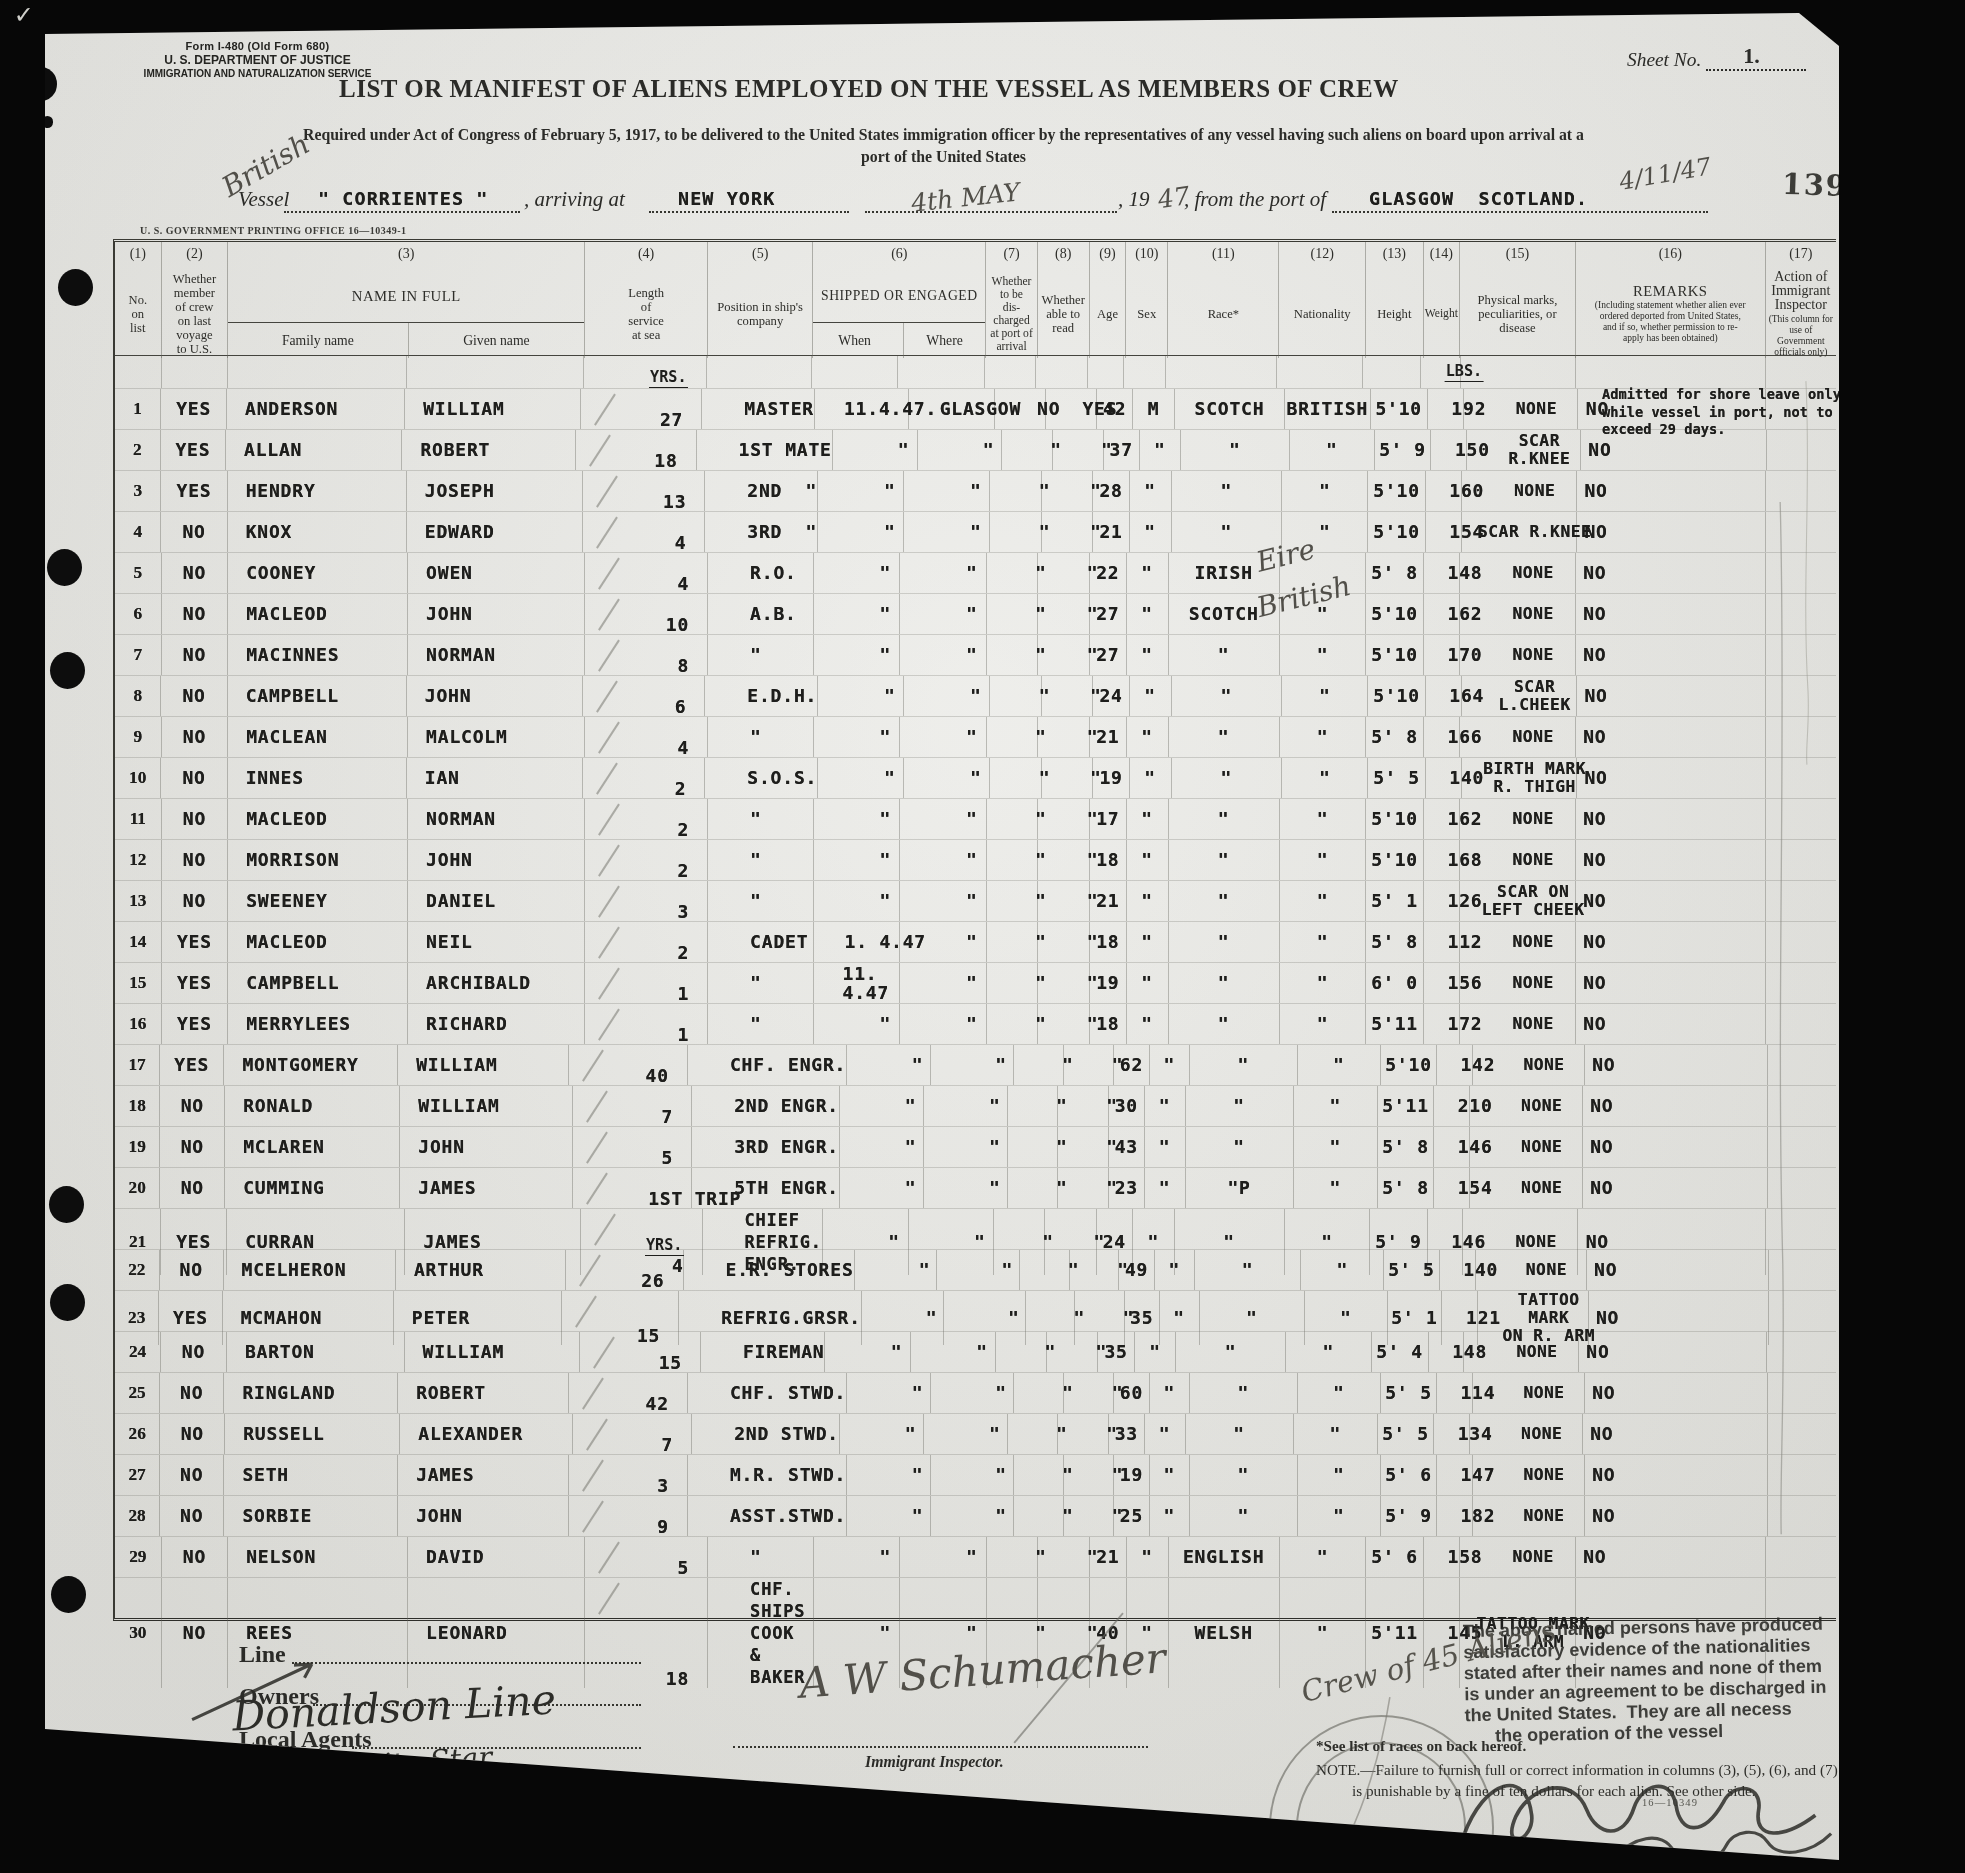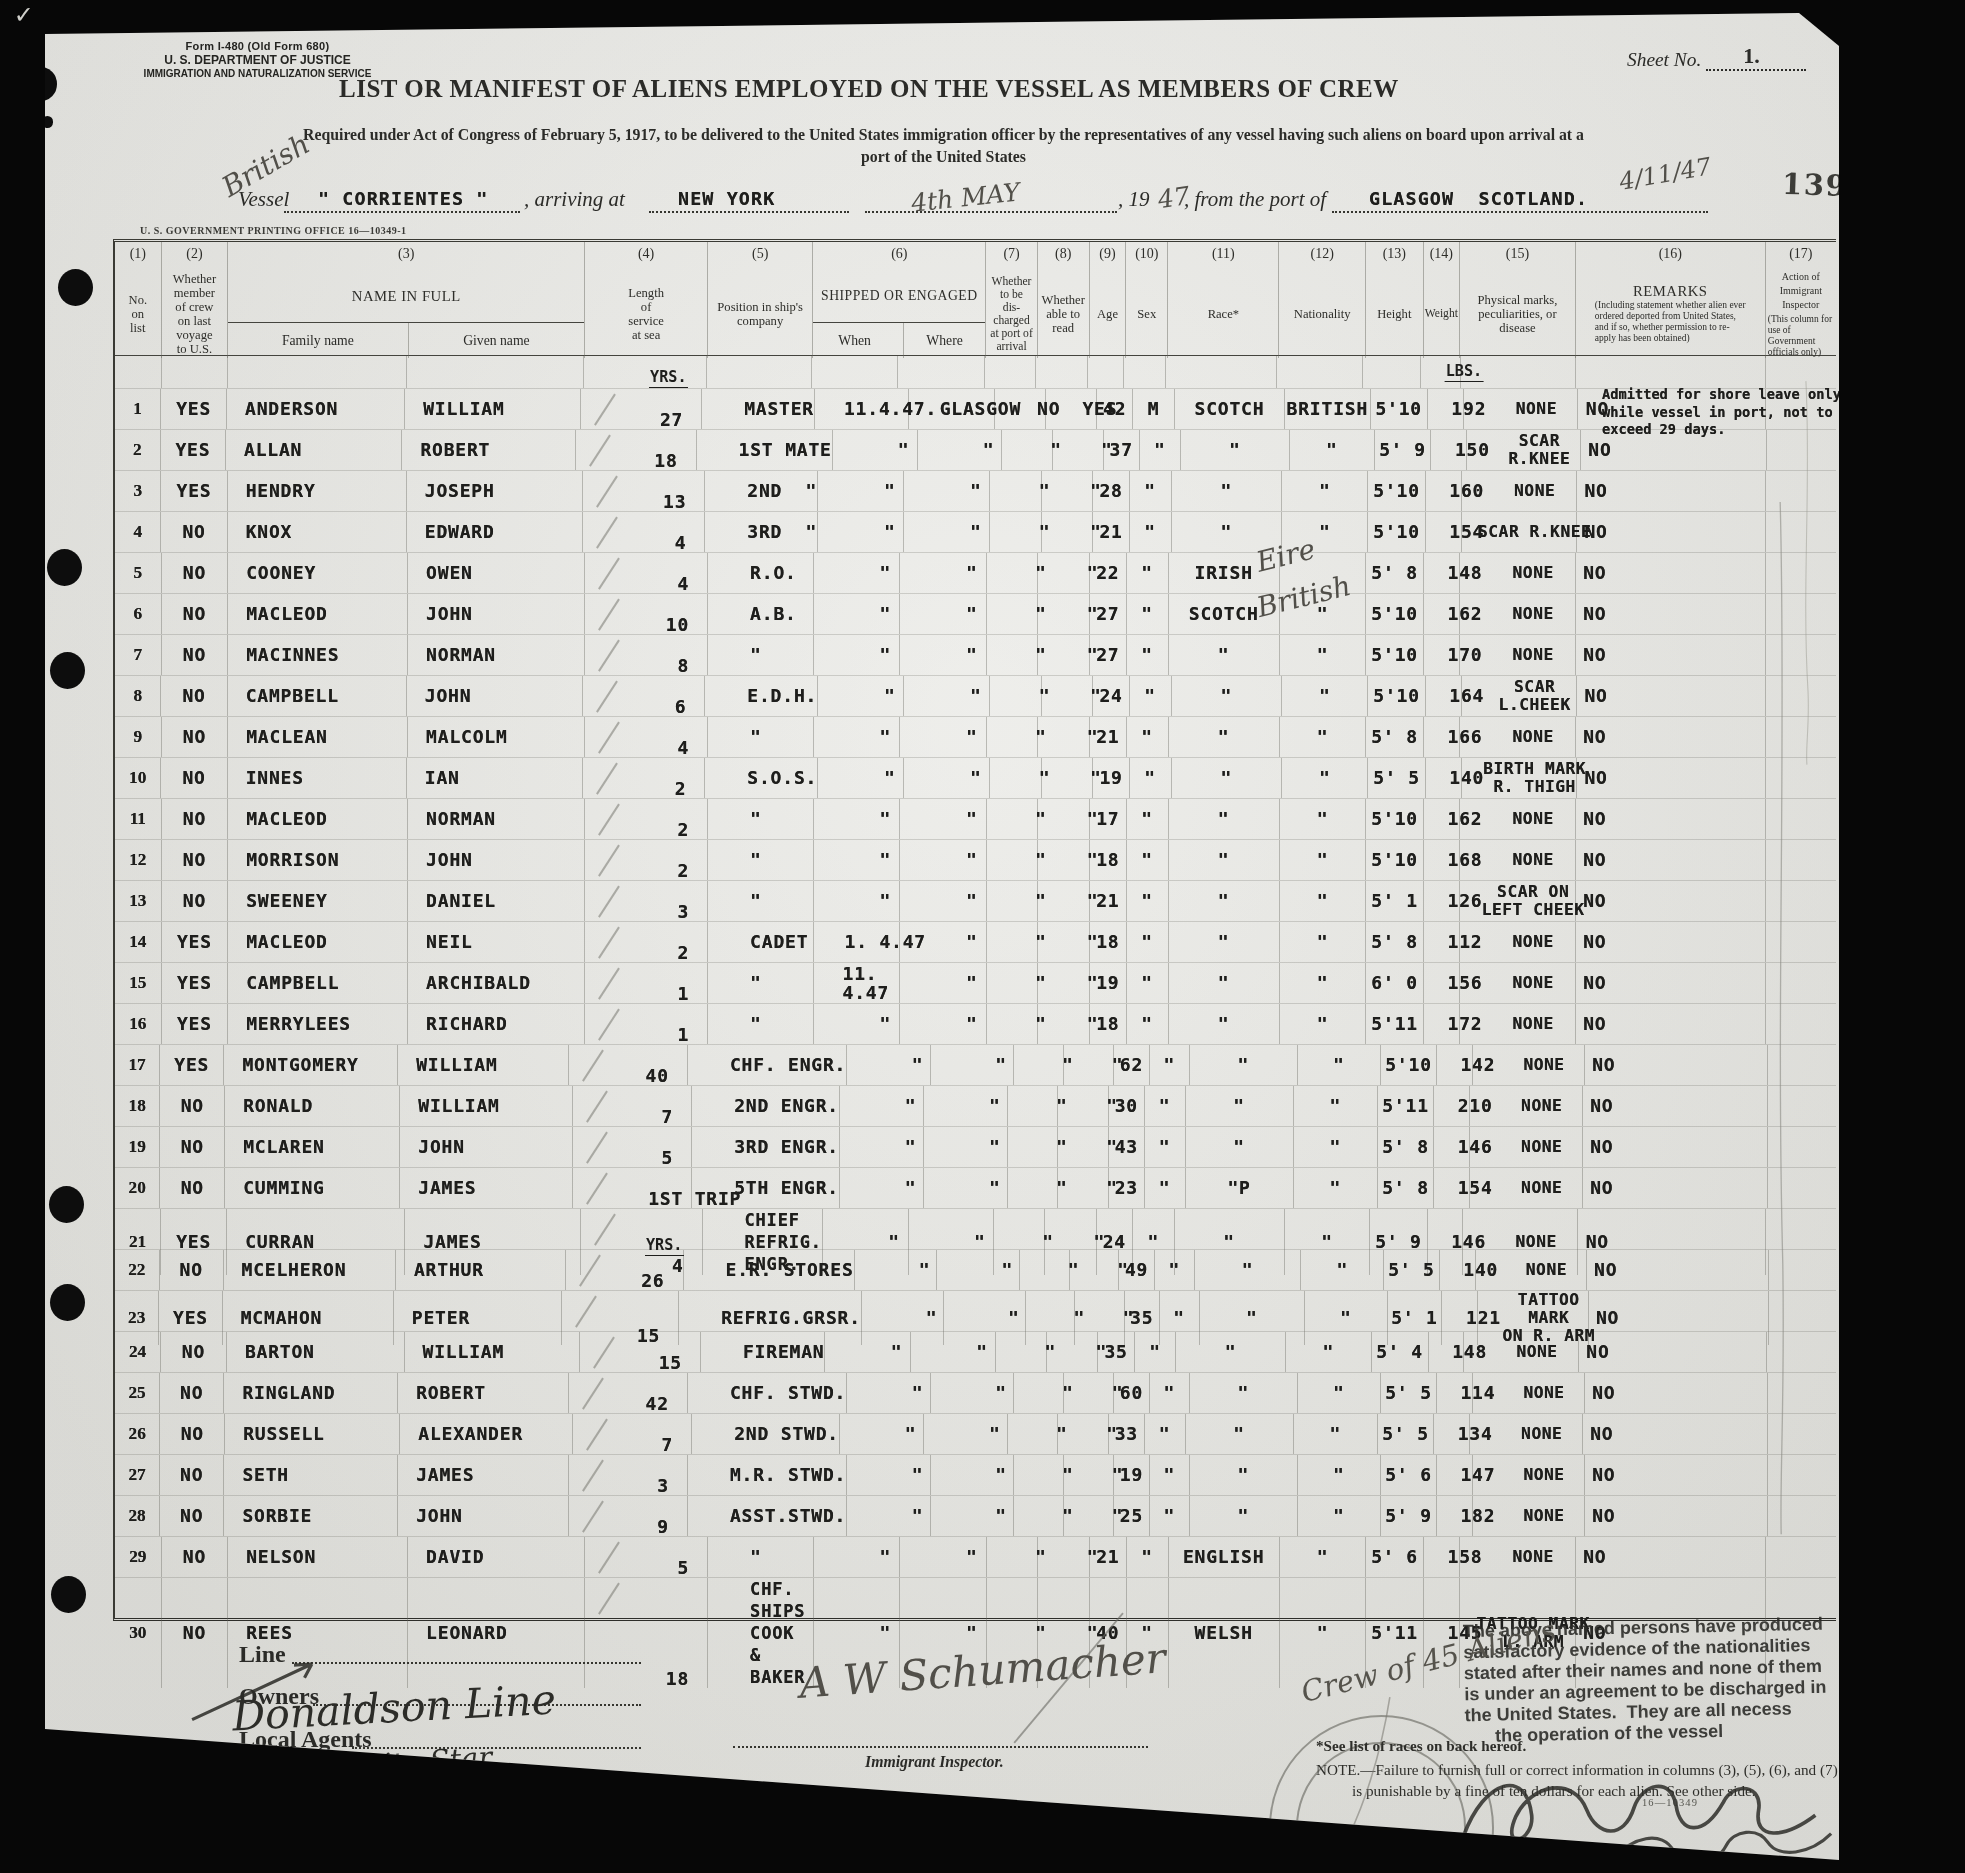--- a/index.html
+++ b/index.html
@@ -52,21 +52,21 @@
   .hcol + .hcol{border-left:0.5px solid rgba(100,100,92,.45);}
   .hnum{height:24px;padding-top:4.2px;text-align:center;font-size:14px;color:#2e2e2a;}
   .hlab{flex:1;display:flex;align-items:center;justify-content:center;text-align:center;
      font-size:12.6px;line-height:14px;white-space:pre-line;color:#2e2e2a;padding:0 1.1px;}
   .hlab.big{font-size:14.7px;letter-spacing:0.5px;}
   .hsub2{display:grid;height:35px;border-top:1.1px solid #44443e;}
   .hsub2 div{display:flex;align-items:center;justify-content:center;font-size:13.7px;}
   .hsub2 div + div{border-left:0.5px solid rgba(100,100,92,.45);}
   .g-name .hsub2{grid-template-columns:34.3fr 33.8fr;}
   .g-ship .hsub2{grid-template-columns:16.5fr 16.5fr;gap:7px;}
-  .hsubtext{font-size:9.5px;line-height:11px;text-align:left;white-space:pre-line;margin-top:2.1px;}
+  .hsubtext{font-size:9.5px;line-height:11px;text-align:center;white-space:pre-line;margin-top:2.1px;}
   .hstack{flex:1;display:flex;flex-direction:column;align-items:center;justify-content:center;padding:0 2.1px;}
 
   .trow{display:grid;grid-template-columns:8.7fr 12.7fr 34.3fr 33.8fr 23.4fr 20.1fr 16.5fr 16.5fr 9.8fr 9.9fr 7fr 8fr 21.2fr 16.5fr 11fr 6fr 22.1fr 36.2fr 13.6fr;
      height:40px;position:relative;border-top:0.5px solid rgba(110,110,100,.26);}
   .trow.pre{height:31.5px;border-top:none;}
   .cell{position:relative;display:flex;align-items:center;justify-content:center;}
   .cell + .cell{border-left:0.5px solid rgba(100,100,92,.38);}
   .cell .tw{font-size:18px;letter-spacing:0.8px;line-height:19px;}
   .c-n .tw{font-family:"Liberation Serif",serif;font-size:17.3px;letter-spacing:0;}
   .c-family,.c-given{justify-content:flex-start;padding-left:18px;}
@@ -249,21 +249,21 @@
           <div class="hlab big" style="flex:none;">REMARKS</div>
           <div class="hsubtext">(Including statement whether alien ever
 ordered deported from United States,
 and if so, whether permission to re-
 apply has been obtained)</div>
         </div>
       </div>
       <div class="hcol">
         <div class="hnum">(17)</div>
         <div class="hstack">
-          <div class="hlab" style="flex:none;font-size:10px;">Action of Immigrant
+          <div class="hlab" style="flex:none;font-size:14px;">Action of Immigrant
 Inspector</div>
           <div class="hsubtext">(This column for use of
 Government officials only)</div>
         </div>
       </div>
     </div>
     <div>
         <div class="trow pre">
           <div class="cell c-n">
             <span class="tw"></span>

